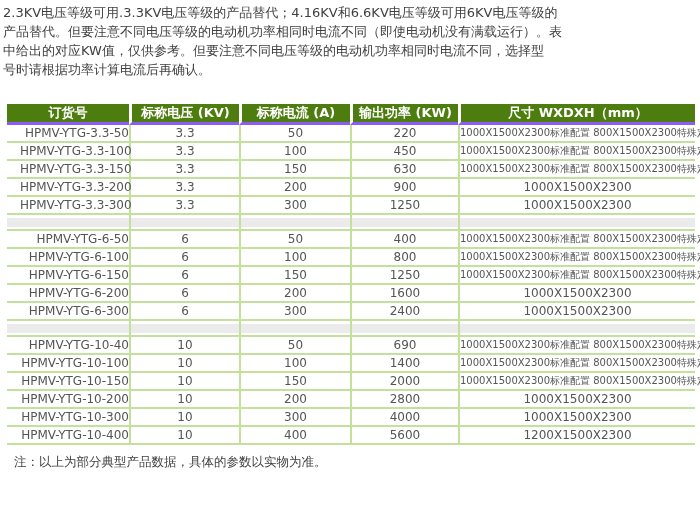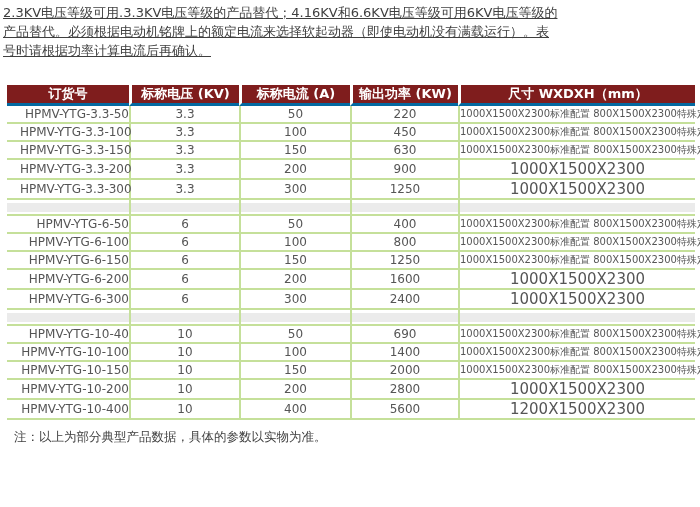--- a/index.html
+++ b/index.html
@@ -11,37 +11,36 @@
   }
   .intro {
     padding: 3px 0 0 3px;
     color: #3f3f3f;
     font-size: 13px;
   }
   .intro .line {
     height: 19px;
     line-height: 19px;
     white-space: nowrap;
-    text-decoration: underline;
   }
   table.spec {
     border-collapse: separate;
     border-spacing: 0;
     table-layout: fixed;
     width: 688px;
     margin: 25px 0 0 7px;
   }
   th {
-    background: #7f1d1d;
+    background: #4d7c0f;
     color: #ffffff;
     font-size: 13px;
     font-weight: bold;
     height: 20px;
     padding: 0;
-    border-bottom: 3px solid #0369a1;
+    border-bottom: 3px solid #8b5cf6;
     text-align: center;
     vertical-align: middle;
   }
   th + th { border-left: 3px solid #ffffff; }
   td.c, td.c1 {
     height: 18px;
     padding: 0;
     font-size: 12px;
     color: #555555;
     text-align: center;
@@ -49,21 +48,21 @@
     border-bottom: 2px solid #C5E09A;
     background: #ffffff;
     white-space: nowrap;
   }
   td.c1 {
     text-align: right;
     padding-left: 13px;
   }
   tr td + td { border-left: 2px solid #C5E09A; }
   td.size-sm { font-size: 10px; }
-  td.size { font-size: 15px; }
+  td.size { font-size: 12px; }
   tr.spacer td {
     height: 16px;
     padding: 0;
     background: #ffffff;
     border-bottom: 2px solid #C5E09A;
   }
   .spbar {
     height: 9px;
     margin: 3px 0 2px;
     background: #EBEBEB;
@@ -73,21 +72,22 @@
     font-size: 12.5px;
     color: #3f3f3f;
     white-space: nowrap;
   }
 </style>
 </head>
 <body>
 
 <div class="intro">
   <div class="line">2.3KV电压等级可用.3.3KV电压等级的产品替代；4.16KV和6.6KV电压等级可用6KV电压等级的</div>
-  <div class="line">产品替代。必须根据电动机铭牌上的额定电流来选择软起动器（即使电动机没有满载运行）。表</div>
+  <div class="line">产品替代。但要注意不同电压等级的电动机功率相同时电流不同（即使电动机没有满载运行）。表</div>
+  <div class="line">中给出的对应KW值，仅供参考。但要注意不同电压等级的电动机功率相同时电流不同，选择型</div>
   <div class="line">号时请根据功率计算电流后再确认。</div>
 </div>
 
 <table class="spec">
   <colgroup>
     <col style="width:122px">
       <col style="width:110px">
       <col style="width:111px">
       <col style="width:108px">
       <col style="width:237px">
@@ -232,20 +232,27 @@
       <td class="c size-sm">1000X1500X2300标准配置 800X1500X2300特殊定制</td>
     </tr>
     <tr>
       <td class="c1">HPMV-YTG-10-200</td>
       <td class="c">10</td>
       <td class="c">200</td>
       <td class="c">2800</td>
       <td class="c size">1000X1500X2300</td>
     </tr>
     <tr>
+      <td class="c1">HPMV-YTG-10-300</td>
+      <td class="c">10</td>
+      <td class="c">300</td>
+      <td class="c">4000</td>
+      <td class="c size">1000X1500X2300</td>
+    </tr>
+    <tr>
       <td class="c1">HPMV-YTG-10-400</td>
       <td class="c">10</td>
       <td class="c">400</td>
       <td class="c">5600</td>
       <td class="c size">1200X1500X2300</td>
     </tr>
   </tbody>
 </table>
 
 <div class="note">注：以上为部分典型产品数据，具体的参数以实物为准。</div>

